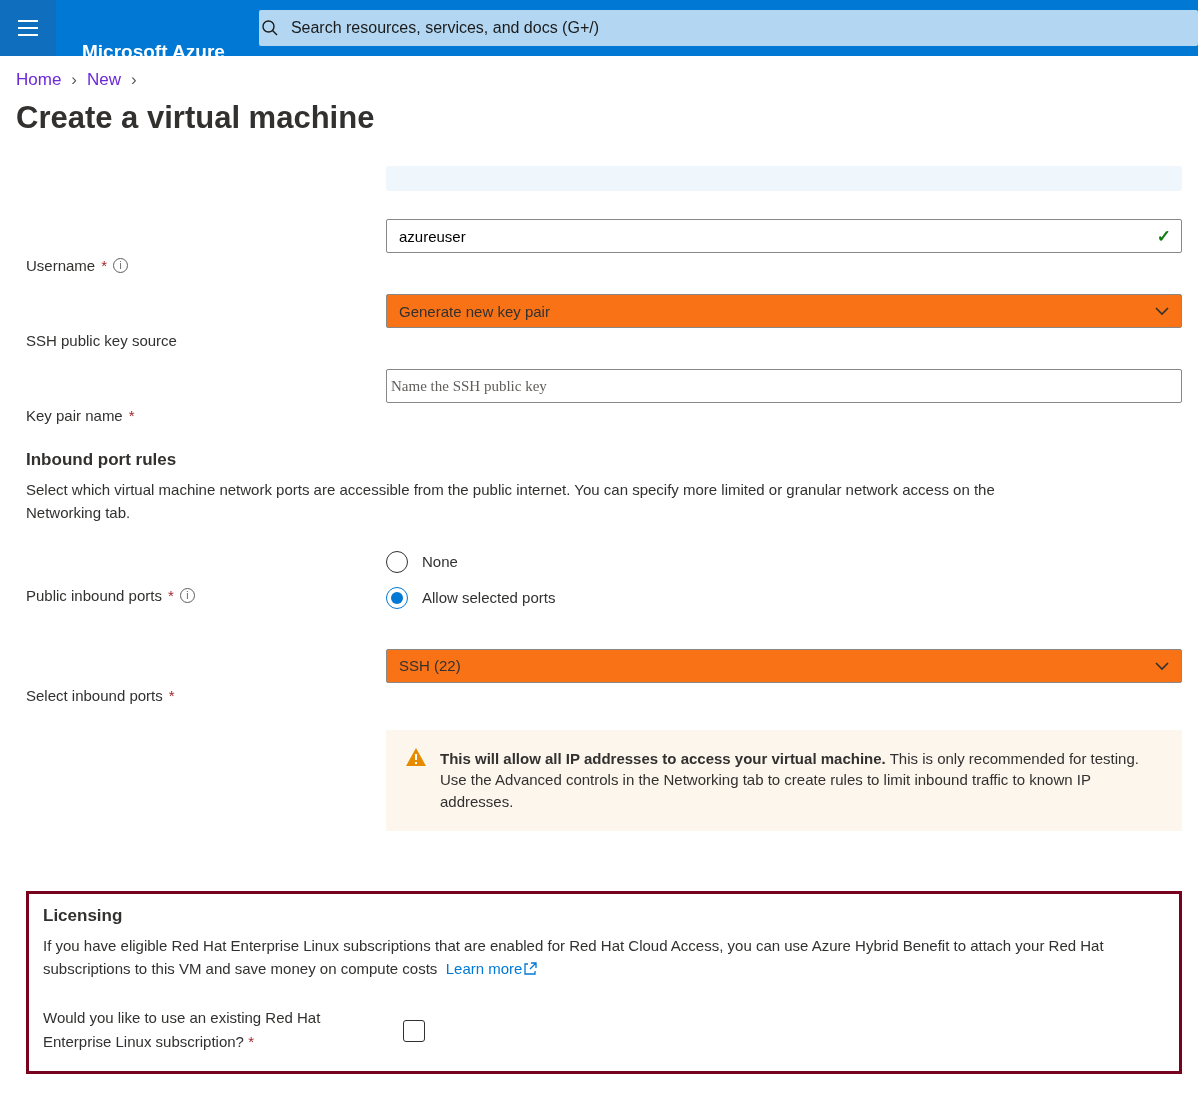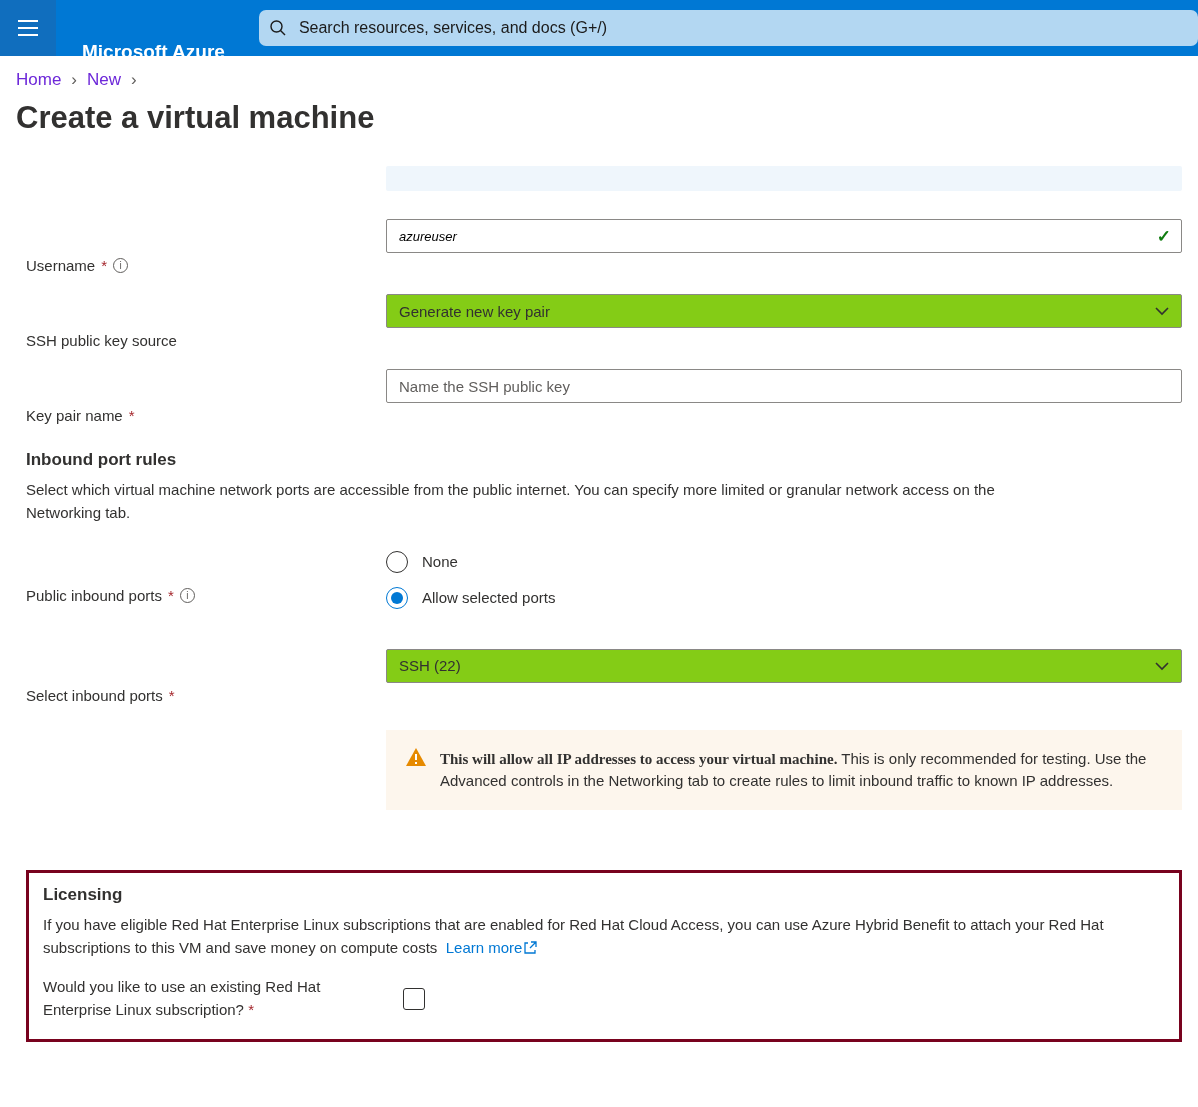--- a/index.html
+++ b/index.html
@@ -1,53 +1,53 @@
 <!DOCTYPE html>
 <html><head>
 <meta charset="utf-8">
 <style>
   * { box-sizing: border-box; margin: 0; padding: 0; }
   body { font-family: "Segoe UI", Arial, sans-serif; font-size: 15px; color: #323130; background: #fff; }
   .topbar { display: flex; align-items: center; background: #0078d4; height: 56px; }
   .hamburger { width: 56px; height: 56px; display: flex; align-items: center; justify-content: center; background: #106ebe; cursor: pointer; }
   .brand { color: #fff; font-size: 19px; font-weight: 600; padding: 0 26px; white-space: nowrap; margin-top: 48px; }
   .search-wrap { flex: 1; padding: 6px 0 6px 8px; }
-  .search-box { display: flex; align-items: center; height: 36px; background: #b3d7f2; border-radius: 7px; padding: 0 10px; width: 100%; }
+  .search-box { display: flex; align-items: center; height: 36px; background: #b3d7f2; border-radius: 2px; padding: 0 2px; width: 100%; }
   .search-input { flex: 1; border: none; background: transparent; outline: none; font-size: 16px; color: #1b1b1b; padding: 4px; }
   .search-input::placeholder { color: #1b1b1b; }
   .content { padding: 14px 16px 24px 16px; }
   .breadcrumb { display: flex; align-items: center; gap: 10px; font-size: 17px; color: #605e5c; }
   .breadcrumb a { color: #6d28d9; text-decoration: none; }
   .page-title { font-size: 31px; font-weight: 600; margin-top: 10px; margin-bottom: 30px; }
   .form-area { padding-left: 10px; }
   .placeholder-bar { height: 25px; background: #eff6fc; margin-bottom: 28px; margin-left: 360px; border-radius: 2px; }
   .form-row { display: flex; align-items: flex-start; margin-bottom: 20px; }
   .form-label { width: 360px; padding-top: 6px; font-size: 15px; color: #323130; display: flex; align-items: center; gap: 6px; margin-top: 32px; }
   .required { color: #a4262c; }
   .info-icon { display: inline-flex; width: 15px; height: 15px; border: 1px solid #605e5c; border-radius: 50%; align-items: center; justify-content: center; font-size: 10px; color: #605e5c; }
   .form-control { flex: 1; }
   .text-input { width: 100%; height: 34px; border: 1px solid #8a8886; border-radius: 2px; padding: 4px 36px 4px 12px; font-size: 15px; position: relative; display: flex; align-items: center; }
-  .text-input input { border: none; outline: none; width: 100%; font-size: 13px; font-style: italic; }
+  .text-input input { border: none; outline: none; width: 100%; font-size: 15px; }
   .valid-check { position: absolute; right: 10px; color: #107c10; font-size: 17px; font-weight: bold; }
-  .select-box { width: 100%; height: 34px; border: 1px solid #8a8886; border-radius: 2px; padding: 4px 12px; font-size: 15px; display: flex; align-items: center; justify-content: space-between; cursor: pointer; background: #84cc16; }
-  .plain-input { width: 100%; height: 34px; border: 1px solid #8a8886; border-radius: 2px; padding: 4px 12px; font-size: 15px; }
+  .select-box { width: 100%; height: 34px; border: 1px solid #8a8886; border-radius: 2px; padding: 4px 12px; font-size: 15px; display: flex; align-items: center; justify-content: space-between; cursor: pointer; background: #f97316; }
+  .plain-input { width: 100%; height: 34px; border: 1px solid #8a8886; border-radius: 2px; padding: 4px 4px; font-size: 15px; font-family: Liberation Serif, serif; }
   .plain-input::placeholder { color: #605e5c; }
   .section-title { font-size: 17px; font-weight: 600; margin-top: 26px; margin-bottom: 8px; }
   .section-desc { font-size: 15px; color: #323130; line-height: 1.55; margin-bottom: 24px; max-width: 1040px; }
   .radio-group { display: flex; flex-direction: column; gap: 14px; padding-top: 2px; }
   .radio-item { display: flex; align-items: center; gap: 14px; cursor: pointer; }
   .radio-circle { width: 22px; height: 22px; border: 1.5px solid #323130; border-radius: 50%; display: flex; align-items: center; justify-content: center; }
   .radio-circle.selected { border-color: #0078d4; }
   .radio-dot { width: 12px; height: 12px; background: #0078d4; border-radius: 50%; }
   .warning-box { background: #fff4ce2a; background: #fdf6ed; margin-top: 26px; margin-left: 360px; padding: 18px 20px 18px 20px; display: flex; gap: 14px; line-height: 1.45; }
   .warning-text { font-size: 15px; flex: 1; }
-  .warning-text .bold { font-weight: 600; font-family: Liberation Serif, serif; }
+  .warning-text .bold { font-weight: 600; }
   .licensing-box { border: 3px solid #78021e; padding: 12px 14px 18px 14px; margin-top: 60px; }
   .licensing-title { font-size: 17px; font-weight: 600; margin-bottom: 8px; }
-  .licensing-desc { font-size: 15px; line-height: 1.55; margin-bottom: 14px; }
+  .licensing-desc { font-size: 15px; line-height: 1.55; margin-bottom: 25px; }
   .learn-more { color: #0078d4; text-decoration: none; white-space: nowrap; }
   .ext-icon { display: inline-block; margin-left: 2px; vertical-align: -1px; }
   .licensing-row { display: flex; align-items: center; gap: 20px; }
   .licensing-label { width: 340px; font-size: 15px; line-height: 1.55; }
   .checkbox { width: 22px; height: 22px; border: 1.3px solid #323130; border-radius: 3px; margin-top: 2px; cursor: pointer; background:#fff; }
 </style>
 </head>
 <body>
 
 <div class="topbar">

